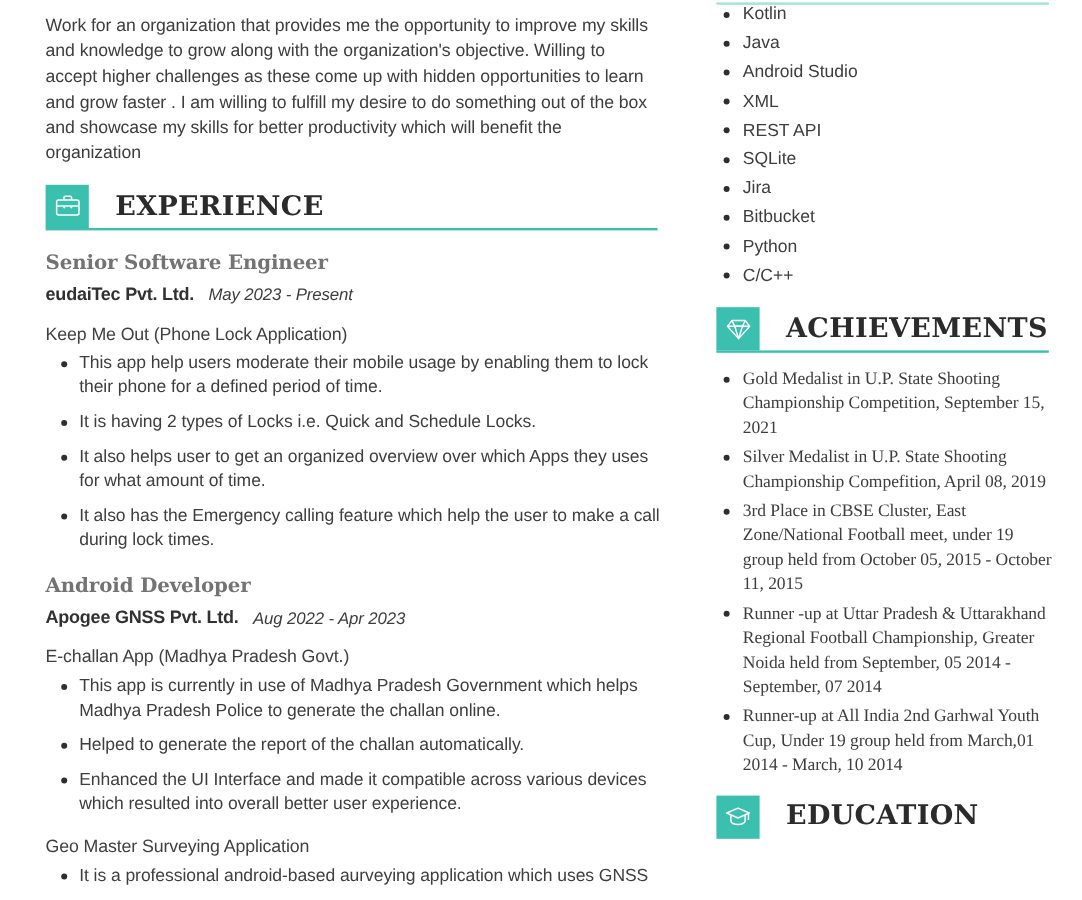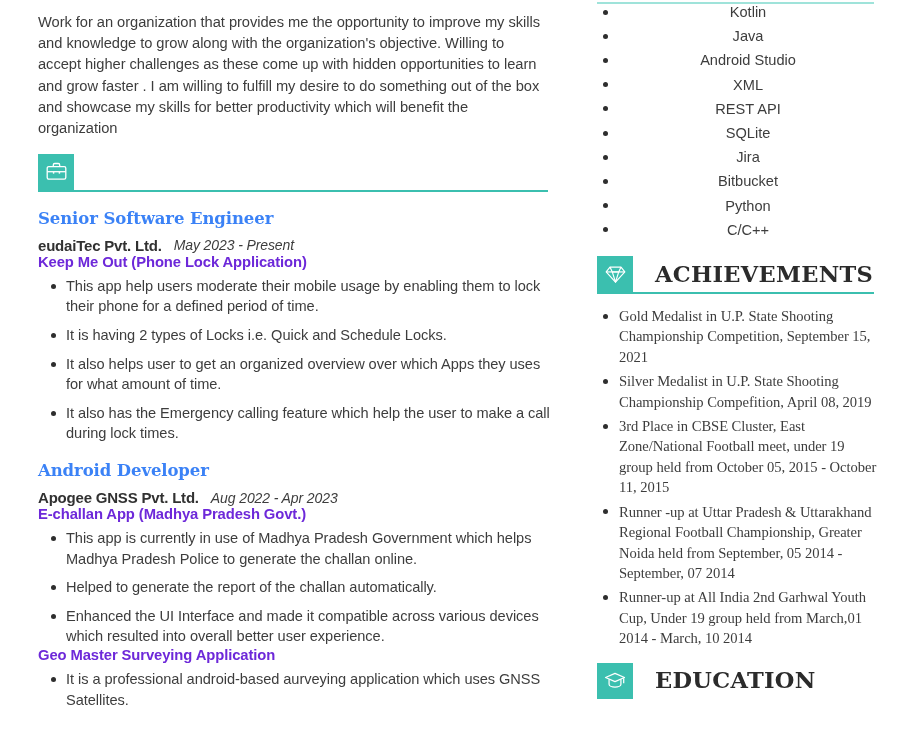--- a/index.html
+++ b/index.html
@@ -85,21 +85,21 @@
   .section-rule.right-rule {
     width: 277px;
   }
 
   
   .entry { margin-top: 18px; }
   .entry-title {
     font-family: "DejaVu Serif", serif;
     font-weight: bold;
     font-size: 16.5px;
-    color: #3b82f6;
+    color: #737373;
     letter-spacing: -0.1px;
     line-height: 1.15;
   }
   .entry-meta {
     margin-top: 8px;
     display: flex;
     align-items: center;
     flex-wrap: wrap;
   }
   .entry-company {
@@ -111,22 +111,23 @@
   .entry-dates {
     font-size: 14px;
     font-style: italic;
     color: #3d3d3d;
     margin-left: 12px;
     letter-spacing: -0.1px;
   }
 
   .project-title {
     font-size: 14.8px;
-    font-weight: bold;
-    color: #6d28d9;
+    font-weight: normal;
+    color: #404040;
+    margin-top: 17px;
     letter-spacing: -0.1px;
   }
 
   ul.bullets {
     list-style: none;
     margin: 6px 0 0 0;
     padding: 0;
   }
   ul.bullets li {
     position: relative;
@@ -147,21 +148,20 @@
     height: 5px;
     background: #2e2e2e;
     border-radius: 50%;
   }
 
   
   ul.skills {
     list-style: none;
     margin: 0;
     padding: 0;
-    text-align: center;
   }
   ul.skills li {
     position: relative;
     padding-left: 22px;
     font-size: 14.6px;
     line-height: 24.2px;
     color: #3d3d3d;
   }
   ul.skills li::before {
     content: "";
@@ -228,20 +228,21 @@
       <div class="section-header">
         <span class="icon-box">
           <svg width="21" height="19" viewBox="0 0 21 19" fill="none" stroke="#ffffff" stroke-width="1.3">
             <rect x="1.2" y="4.6" width="18.6" height="12.6" rx="1.6"></rect>
             <path d="M7.3 4.6V2.9c0-.8.6-1.4 1.4-1.4h3.6c.8 0 1.4.6 1.4 1.4v1.7"></path>
             <path d="M1.2 9.7h18.6"></path>
             <circle cx="7.6" cy="10.8" r="0.9" fill="#ffffff" stroke="none"></circle>
             <circle cx="13.4" cy="10.8" r="0.9" fill="#ffffff" stroke="none"></circle>
           </svg>
         </span>
+        <span class="title">EXPERIENCE</span>
       </div>
       <div class="section-rule left-rule"></div>
 
       <div class="entry">
         <div class="entry-title">Senior Software Engineer</div>
         <div class="entry-meta">
           <span class="entry-company">eudaiTec Pvt. Ltd.</span>
           <span class="entry-dates">May 2023  -  Present</span>
         </div>
 

